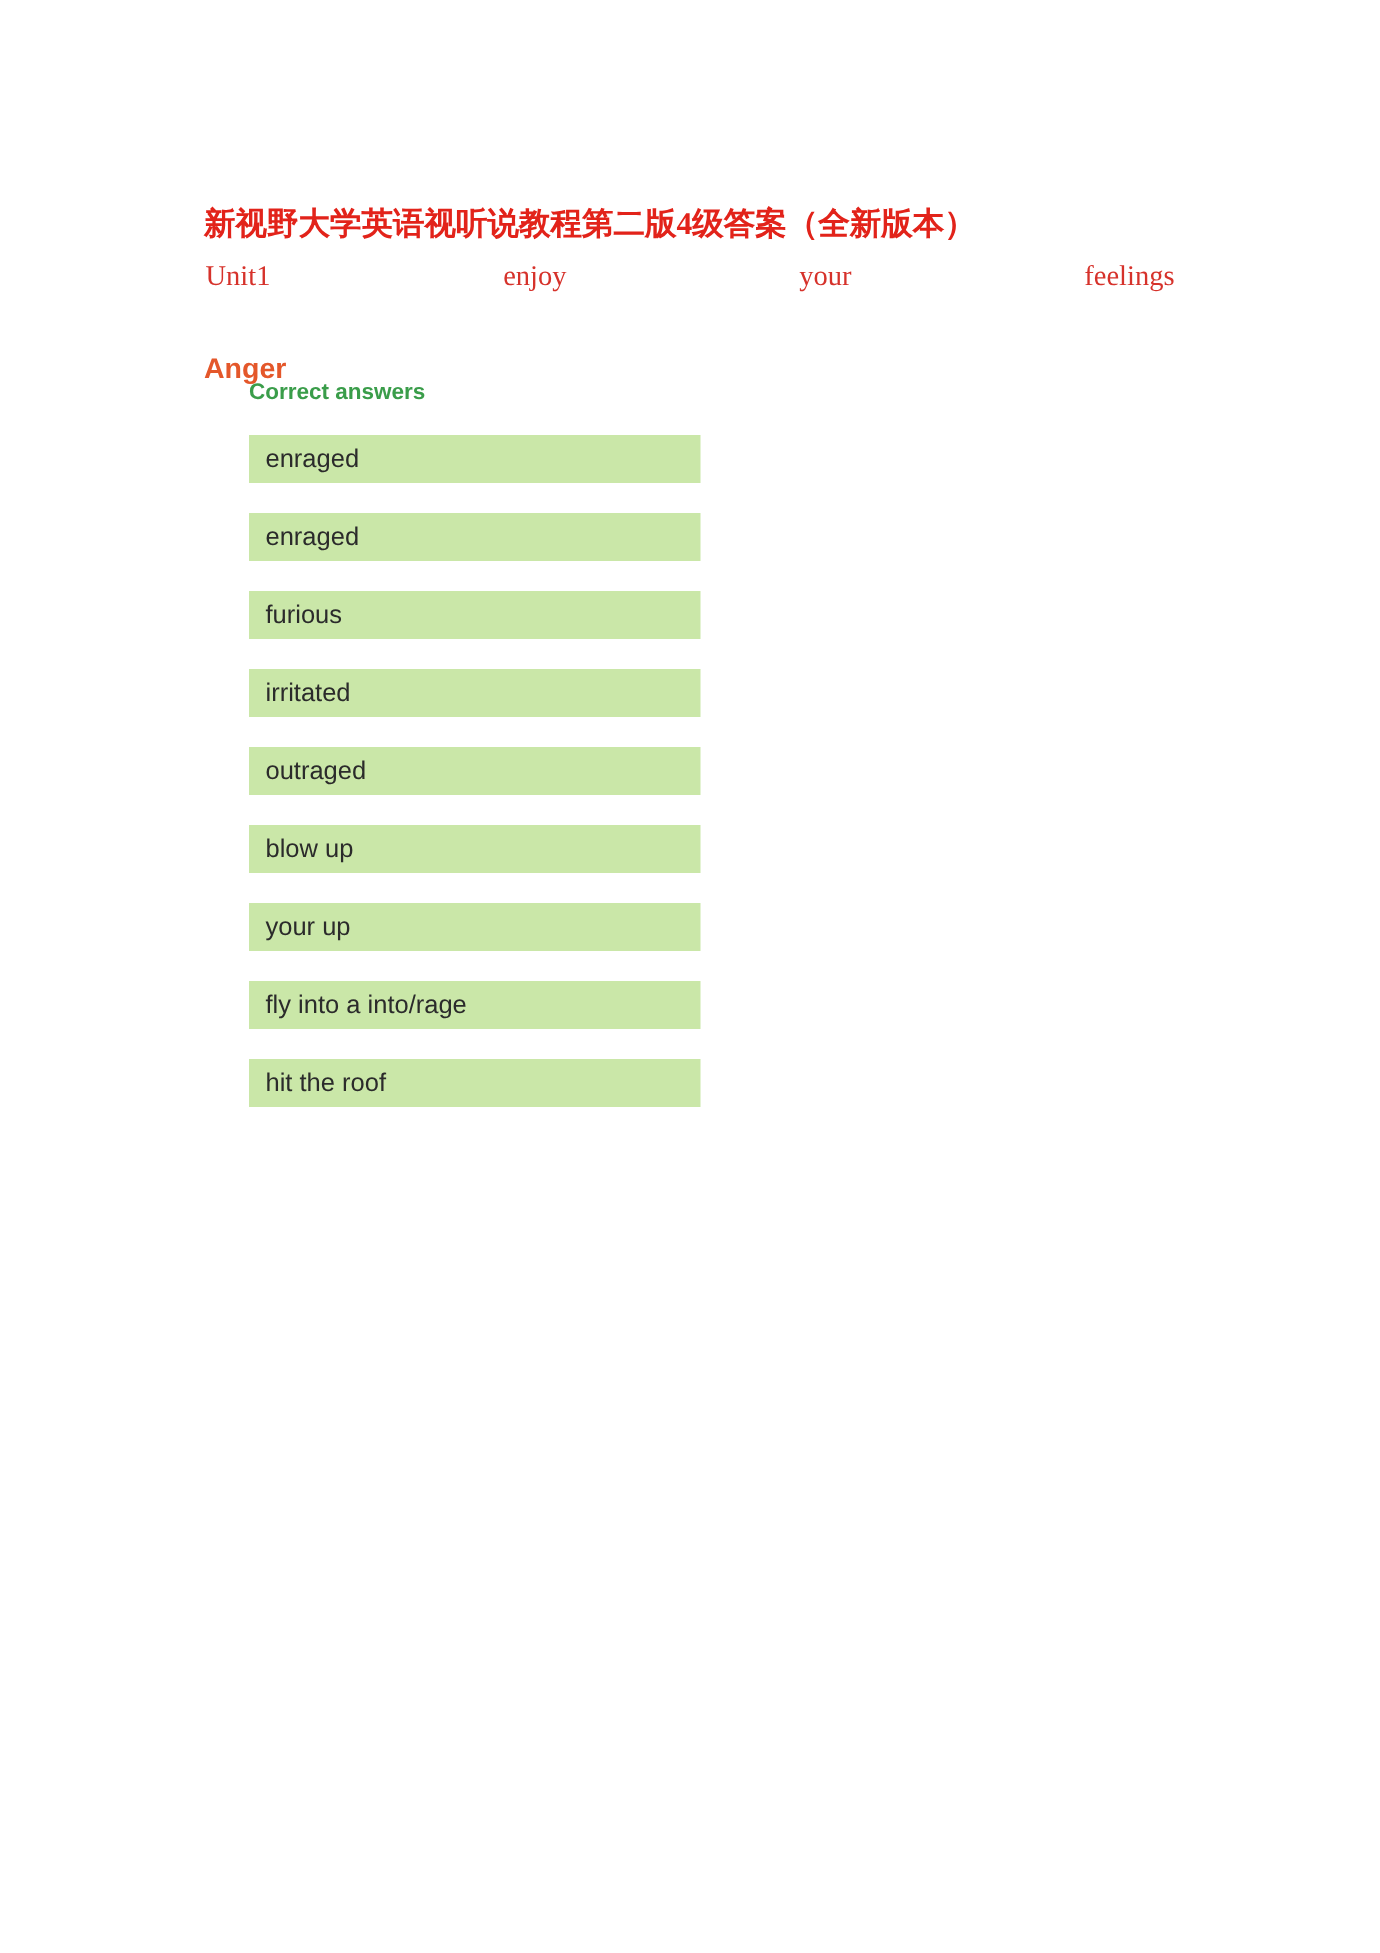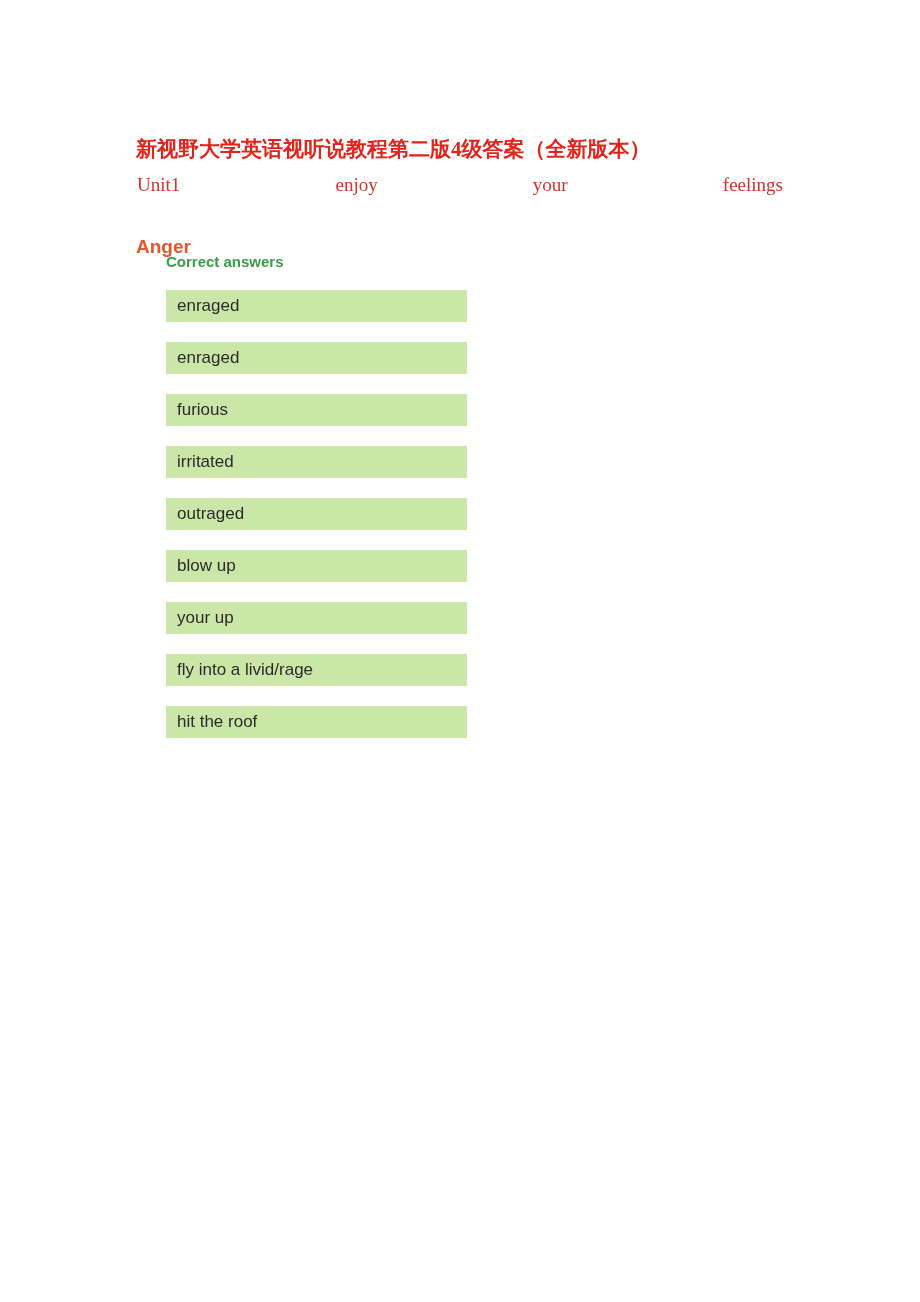--- a/index.html
+++ b/index.html
@@ -126,17 +126,17 @@
   <div class="answers-label">Correct answers</div>
 
   <div class="answer-list">
     <div class="answer-chip">enraged</div>
     <div class="answer-chip">enraged</div>
     <div class="answer-chip">furious</div>
     <div class="answer-chip">irritated</div>
     <div class="answer-chip">outraged</div>
     <div class="answer-chip">blow up</div>
     <div class="answer-chip">your up</div>
-    <div class="answer-chip">fly into a livid/rage</div>
+    <div class="answer-chip">fly into a into/rage</div>
     <div class="answer-chip">hit the roof</div>
   </div>
 
 </div>
 
 </body></html>

